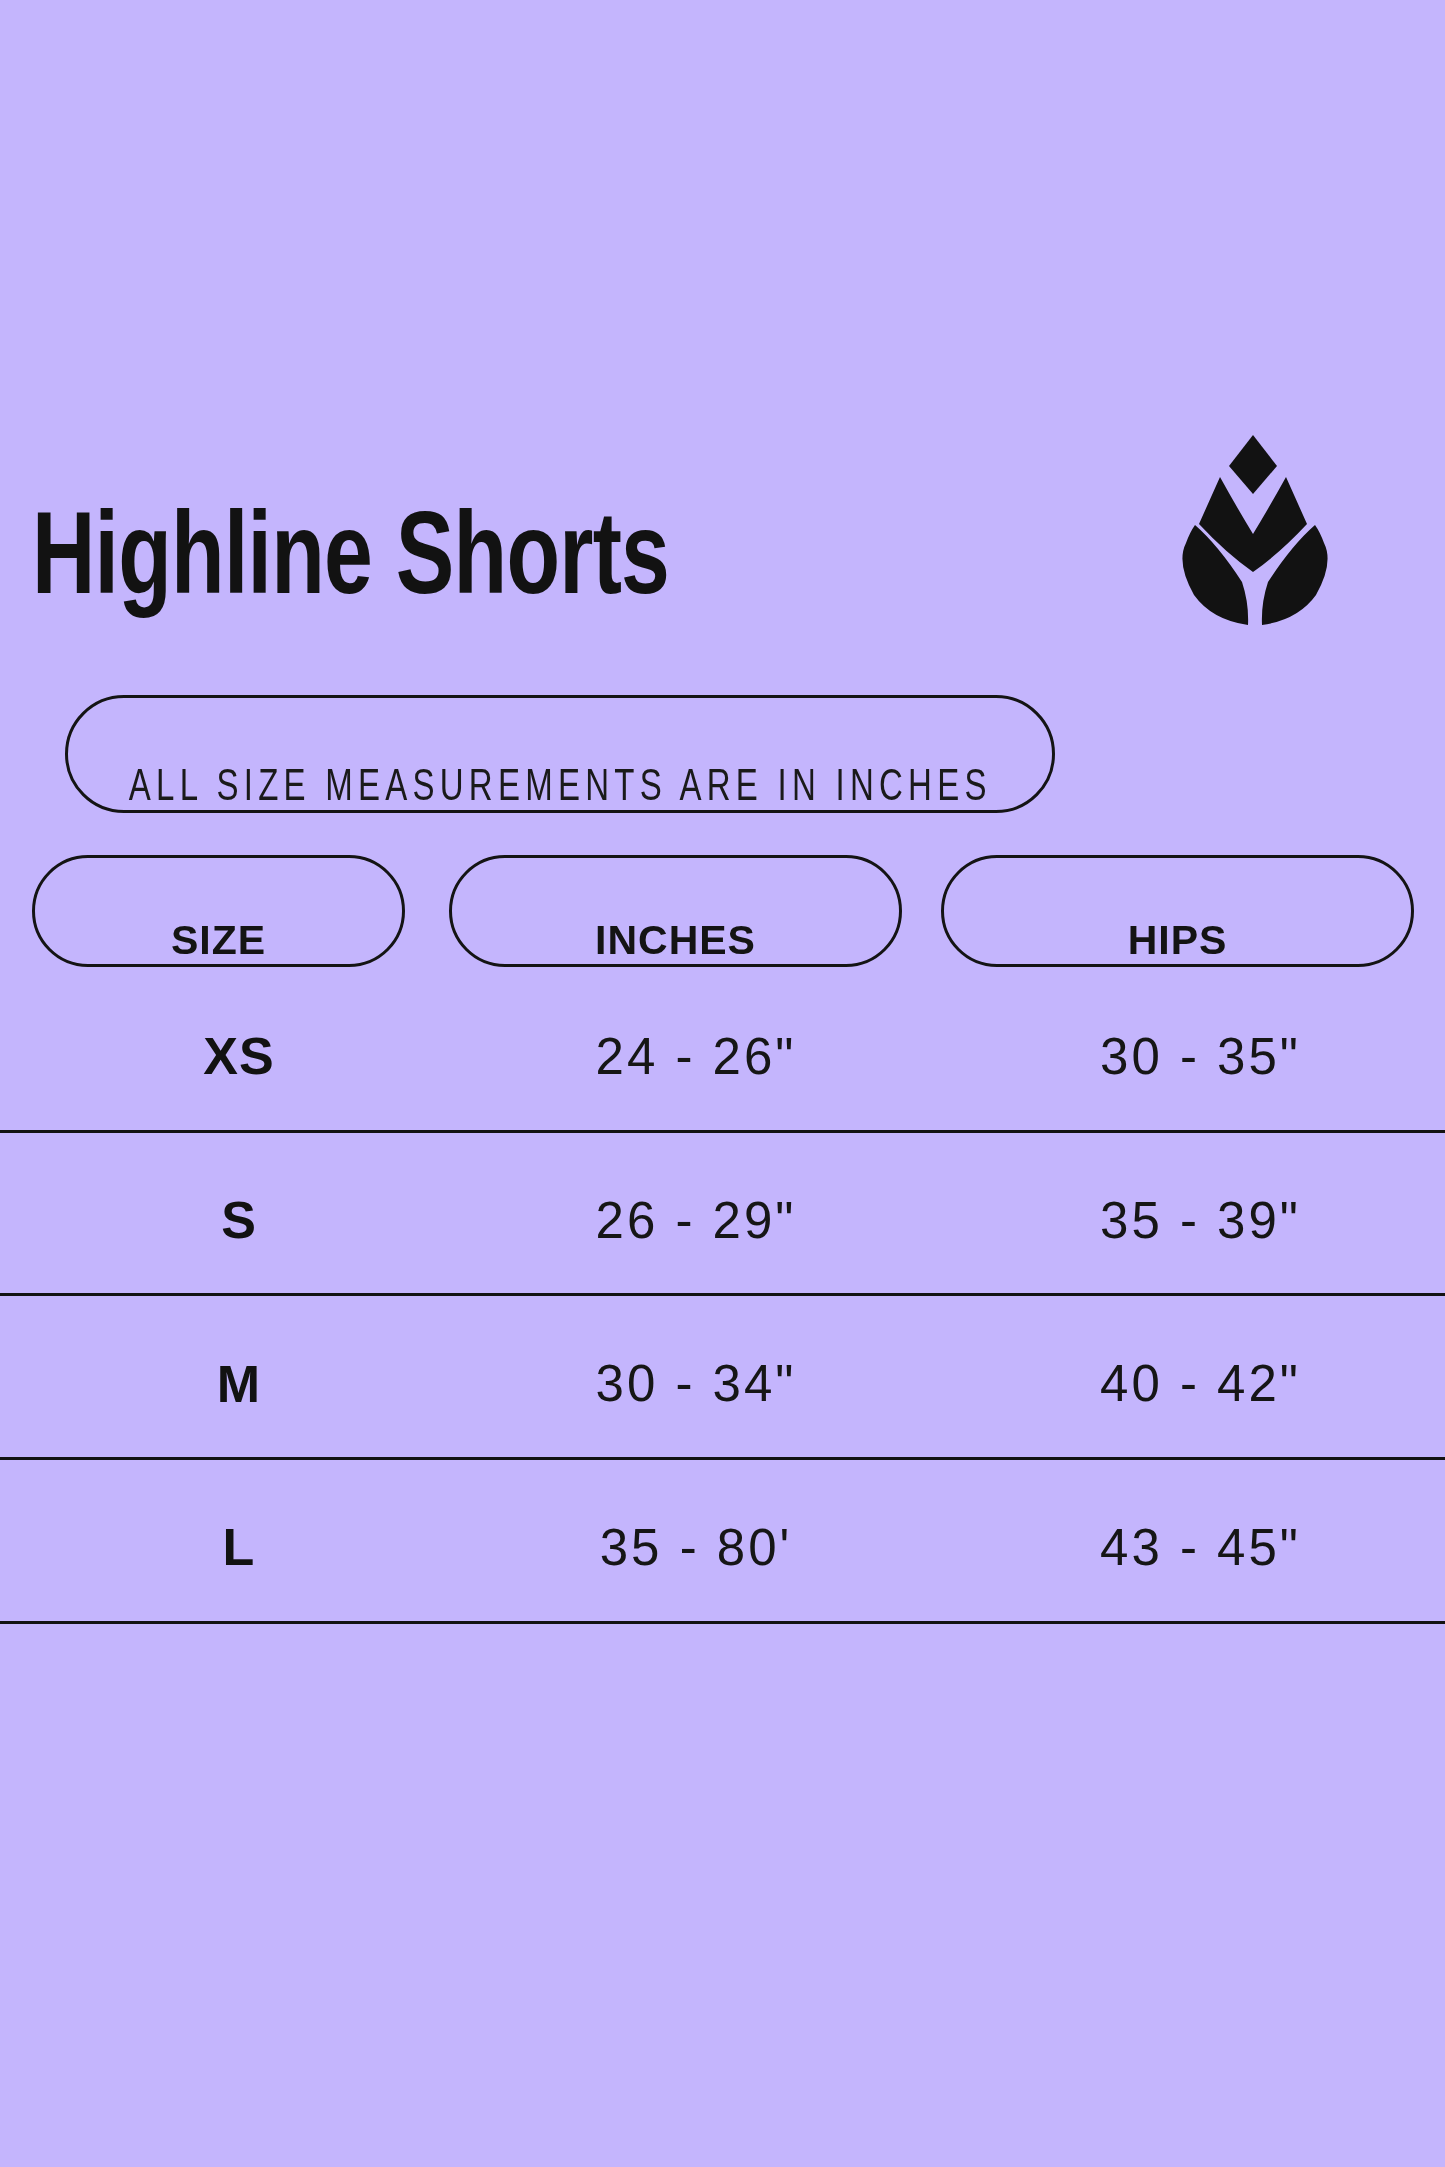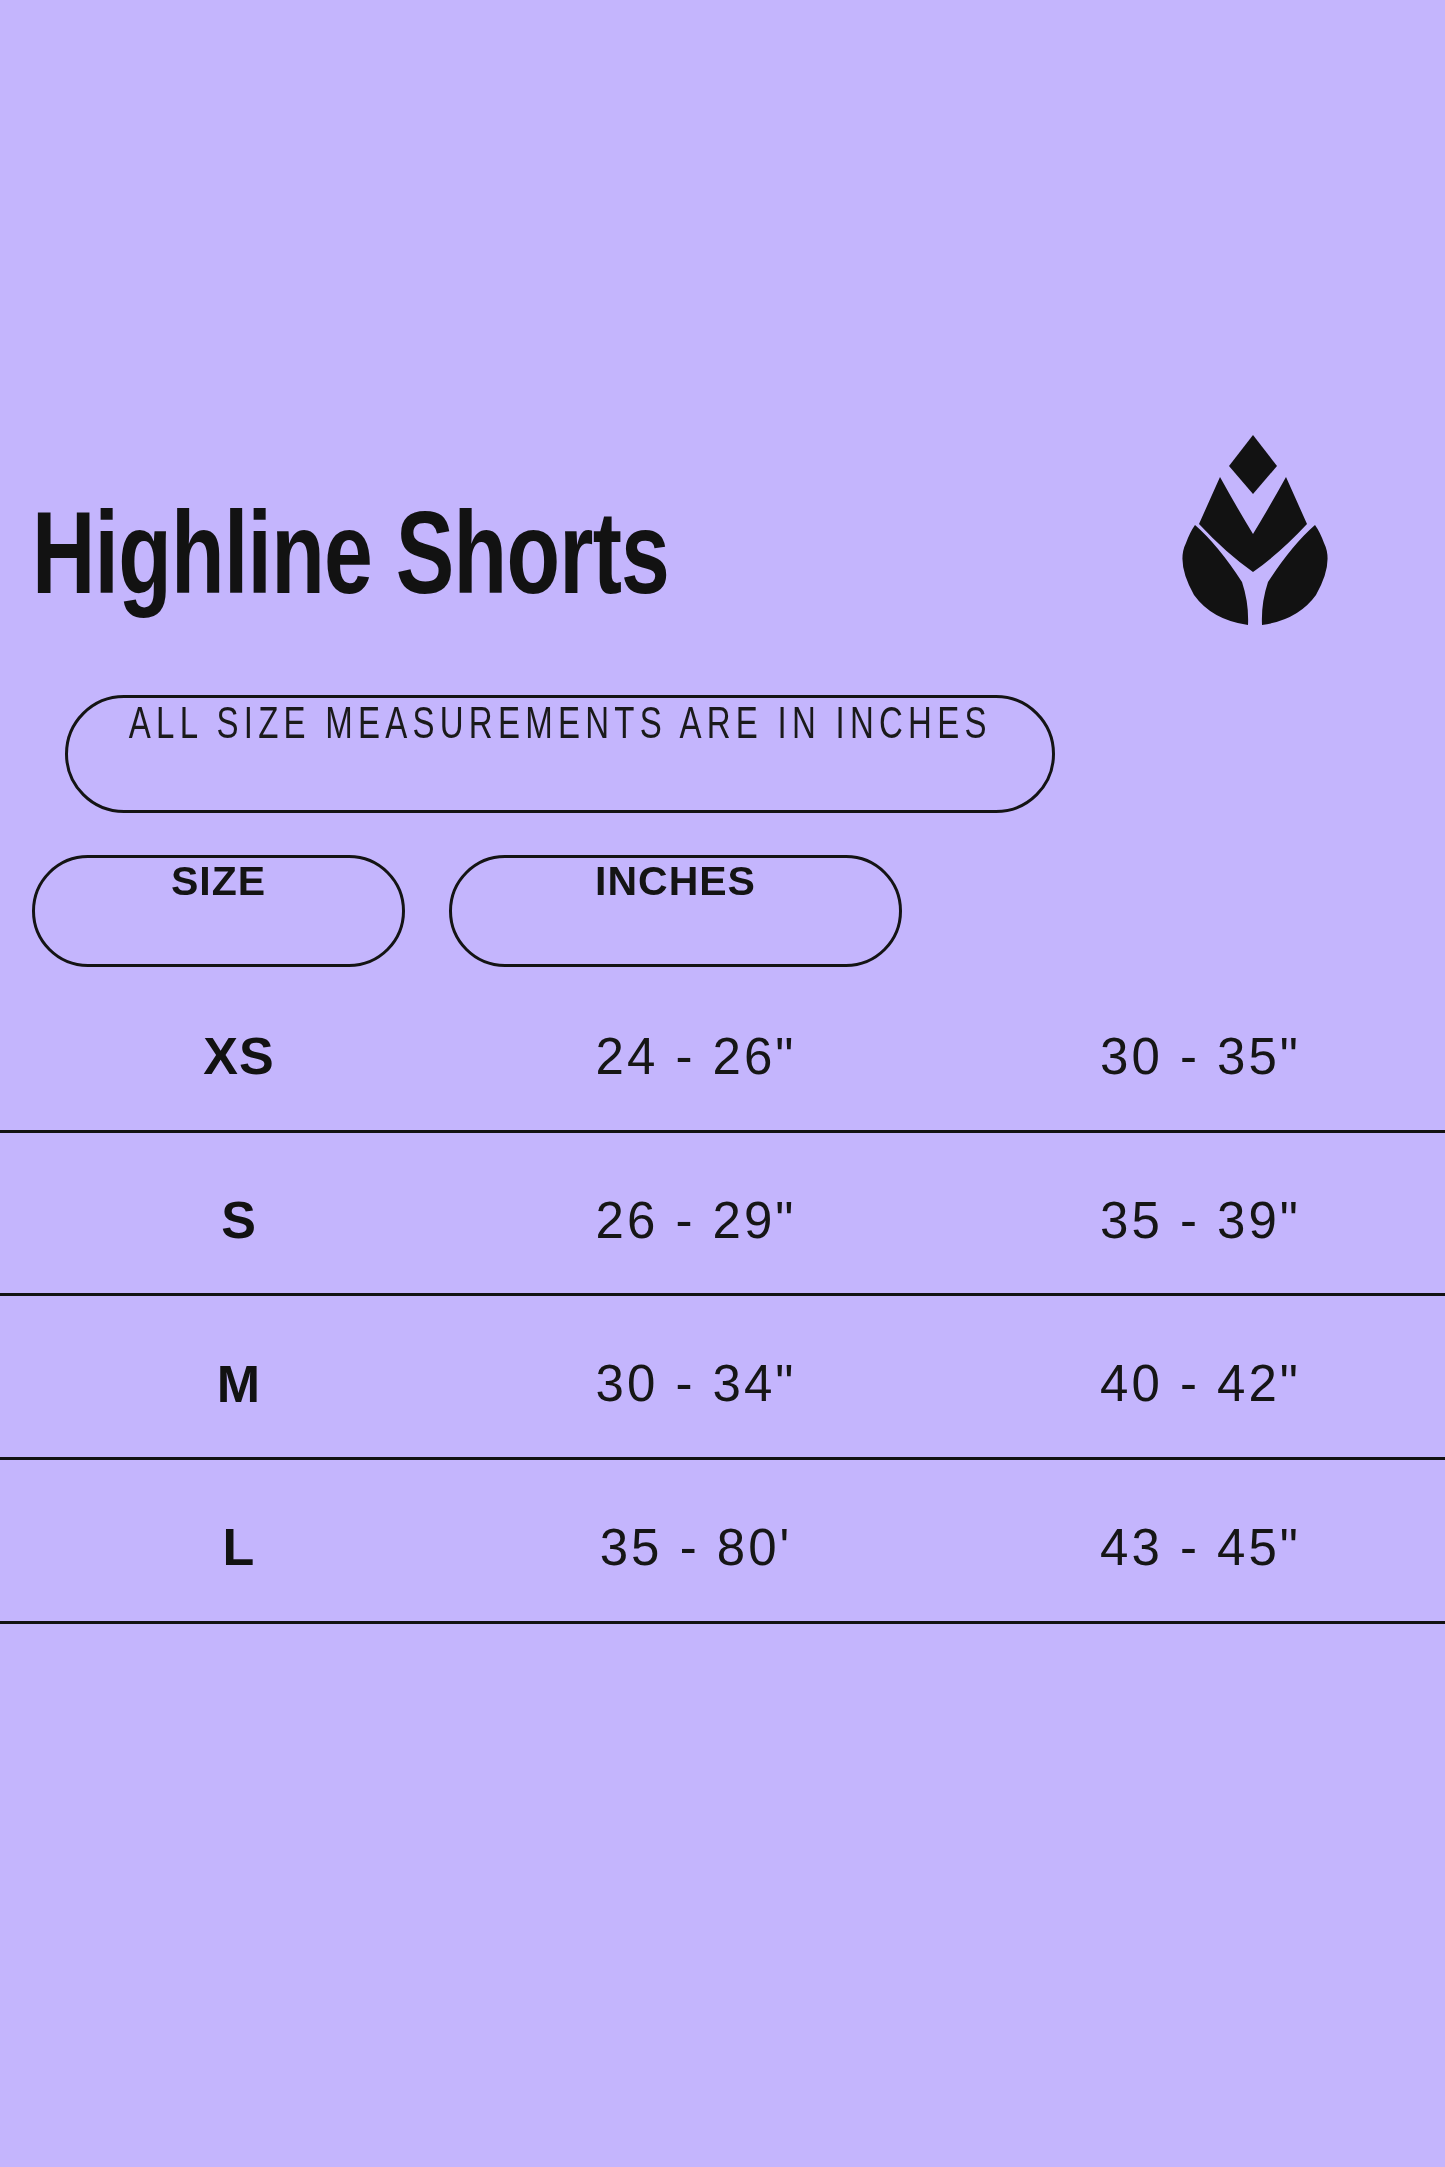--- a/index.html
+++ b/index.html
@@ -21,21 +21,21 @@
     color:#121212;
   }
 
   
   .logo{position:absolute;left:1182px;top:435px;width:146px;height:190px;}
 
   
   .pill{
     position:absolute;height:112px;
     border:3px solid #141414;border-radius:60px;
-    display:flex;align-items:flex-start;justify-content:center;
+    display:flex;align-items:flex-end;justify-content:center;
     box-sizing:border-box;background:transparent;
   }
   .note-pill{left:65px;top:695px;width:990px;height:118px;}
   .note-pill .pill-text{
     font-size:44px;font-weight:400;letter-spacing:7px;white-space:nowrap;
     display:inline-block;transform:scaleX(0.75);transform-origin:center;
     color:#1a1a1a;
   }
   .col-pill{top:855px;}
   .col-pill .pill-text{
@@ -77,20 +77,23 @@
   <div class="pill note-pill">
     <span class="pill-text">ALL SIZE MEASUREMENTS ARE IN INCHES</span>
   </div>
 
   <div class="pill col-pill pill-size">
     <span class="pill-text">SIZE</span>
   </div>
   <div class="pill col-pill pill-waist">
     <span class="pill-text">INCHES</span>
   </div>
+  <div class="pill col-pill pill-hips">
+    <span class="pill-text">HIPS</span>
+  </div>
 
   <div class="size-table">
 
     <div class="size-row">
       <div class="cell cell-size">XS</div>
       <div class="cell cell-meas">24 - 26"</div>
       <div class="cell cell-meas">30 - 35"</div>
     </div>
 
     <div class="size-row">

